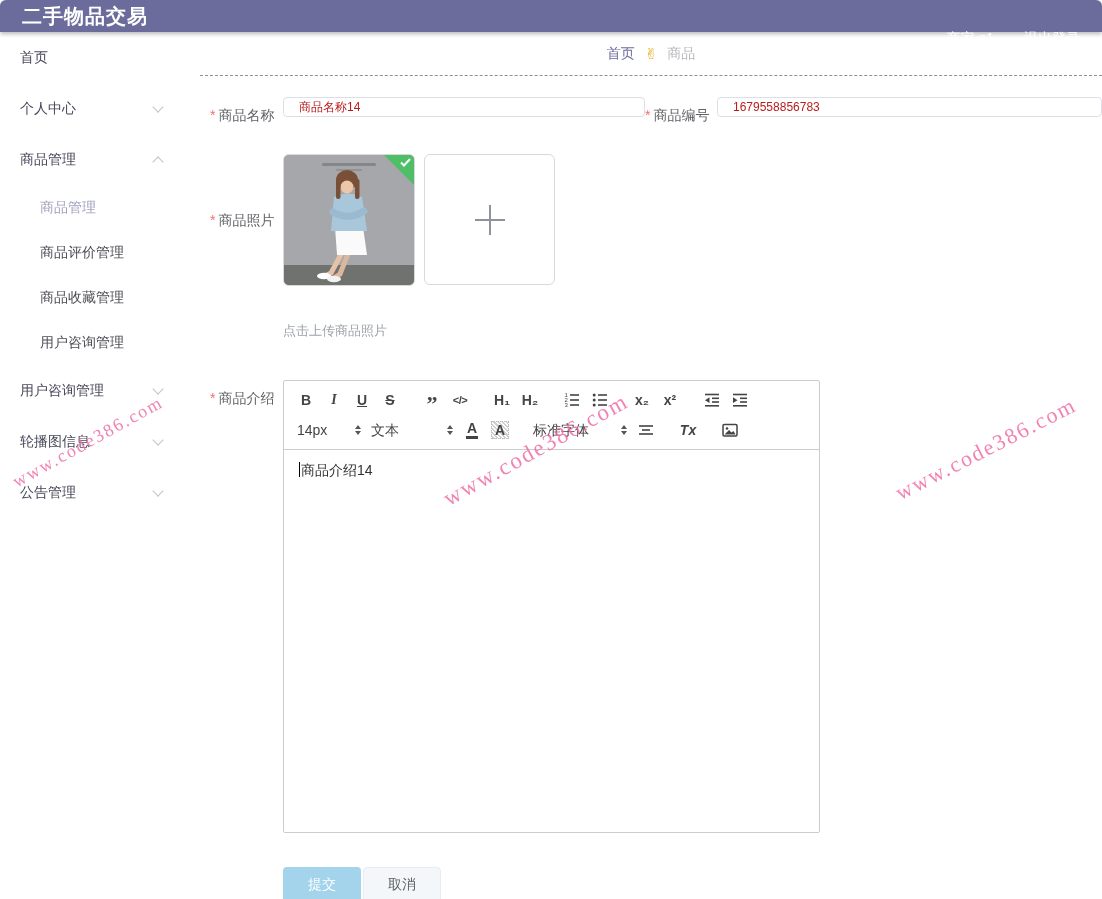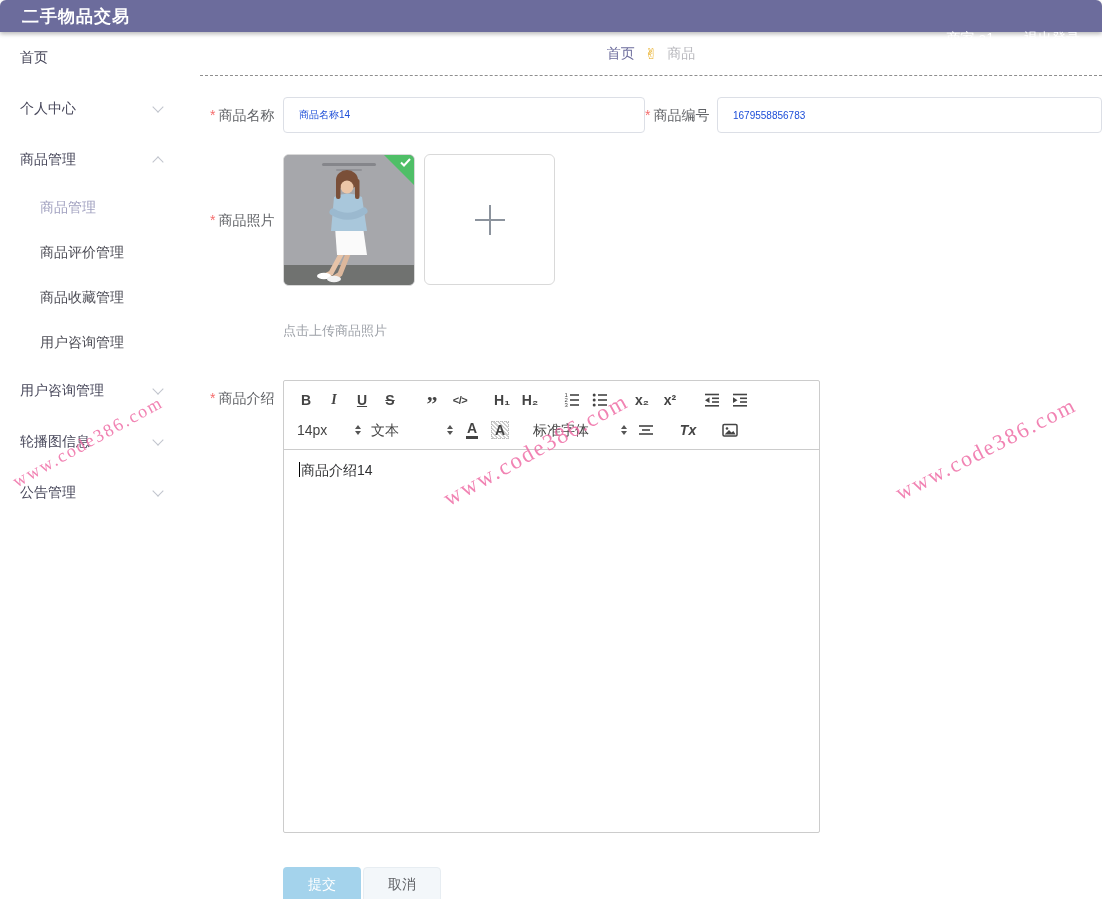--- a/index.html
+++ b/index.html
@@ -3,21 +3,21 @@
 <meta charset="utf-8">
 <style>
   html,body{margin:0;padding:0;background:#fff;}
   .page{position:relative;width:1102px;height:899px;overflow:hidden;background:#fff;
         font-family:"Liberation Sans","DejaVu Sans",sans-serif;color:#303133;}
 
   
   .hdr{position:absolute;left:0;top:0;right:0;height:32px;background:#6c6c9c;color:#fff;
        display:flex;align-items:center;padding:0 22px;box-sizing:border-box;
        box-shadow:0 2px 4px rgba(0,0,0,.28);z-index:20;border-radius:6px 6px 0 0;}
-  .hdr-title{font-size:17px;font-weight:bold;letter-spacing:1px;}
+  .hdr-title{font-size:20px;font-weight:bold;letter-spacing:1px;}
   .hdr-right{margin-left:auto;display:flex;gap:30px;font-size:14px;}
   .hdr-right span{cursor:pointer;margin-top:45px;}
 
   
   .sidebar{position:absolute;left:0;top:32px;bottom:0;width:200px;background:#fff;z-index:5;}
   .side-item{height:51px;display:flex;align-items:center;padding:0 20px;box-sizing:border-box;
              font-size:14px;color:#47475a;cursor:pointer;}
   .side-item.child{height:45px;padding-left:40px;color:#4c4c55;}
   .side-item.active{color:#a2a2c0;}
   .chev{display:inline-block;width:7px;height:7px;border-right:1.4px solid #c0c4cc;
@@ -35,22 +35,22 @@
   .crumb-cur{color:#b8b8bd;}
 
   .form{padding:21px 0 0 10px;}
   .frow{display:flex;}
   .fcol-left{width:435px;flex:none;display:flex;}
   .fcol-right{flex:1;display:flex;}
   .flabel{width:60px;flex:none;text-align:right;margin-right:13px;font-size:14px;
           color:#606266;line-height:36px;white-space:nowrap;}
   .fcol-right .flabel{margin-right:12px;}
   .star{color:#f56c6c;margin-right:3px;}
-  .inp{height:36px;box-sizing:border-box;border:1px solid #dcdfe6;border-radius:4px;
-       padding:0 15px;font-size:10px;color:#1d4ed8;background:#fff;outline:none;
+  .inp{height:20px;box-sizing:border-box;border:1px solid #dcdfe6;border-radius:4px;
+       padding:0 15px;font-size:12px;color:#b91c1c;background:#fff;outline:none;
        font-family:"Liberation Sans","DejaVu Sans",sans-serif;}
   .inp.grow{flex:1;min-width:0;}
 
   
   .photo-row{margin-top:21px;}
   .photo-left{width:435px;flex:none;}
   .photo-line{display:flex;align-items:center;}
   .photo-boxes{display:flex;gap:9px;}
   .photo-thumb{position:relative;width:132px;height:132px;border:1px solid #d9d9d9;
                border-radius:6px;overflow:hidden;box-sizing:border-box;cursor:pointer;background:#a6a7ab;}

